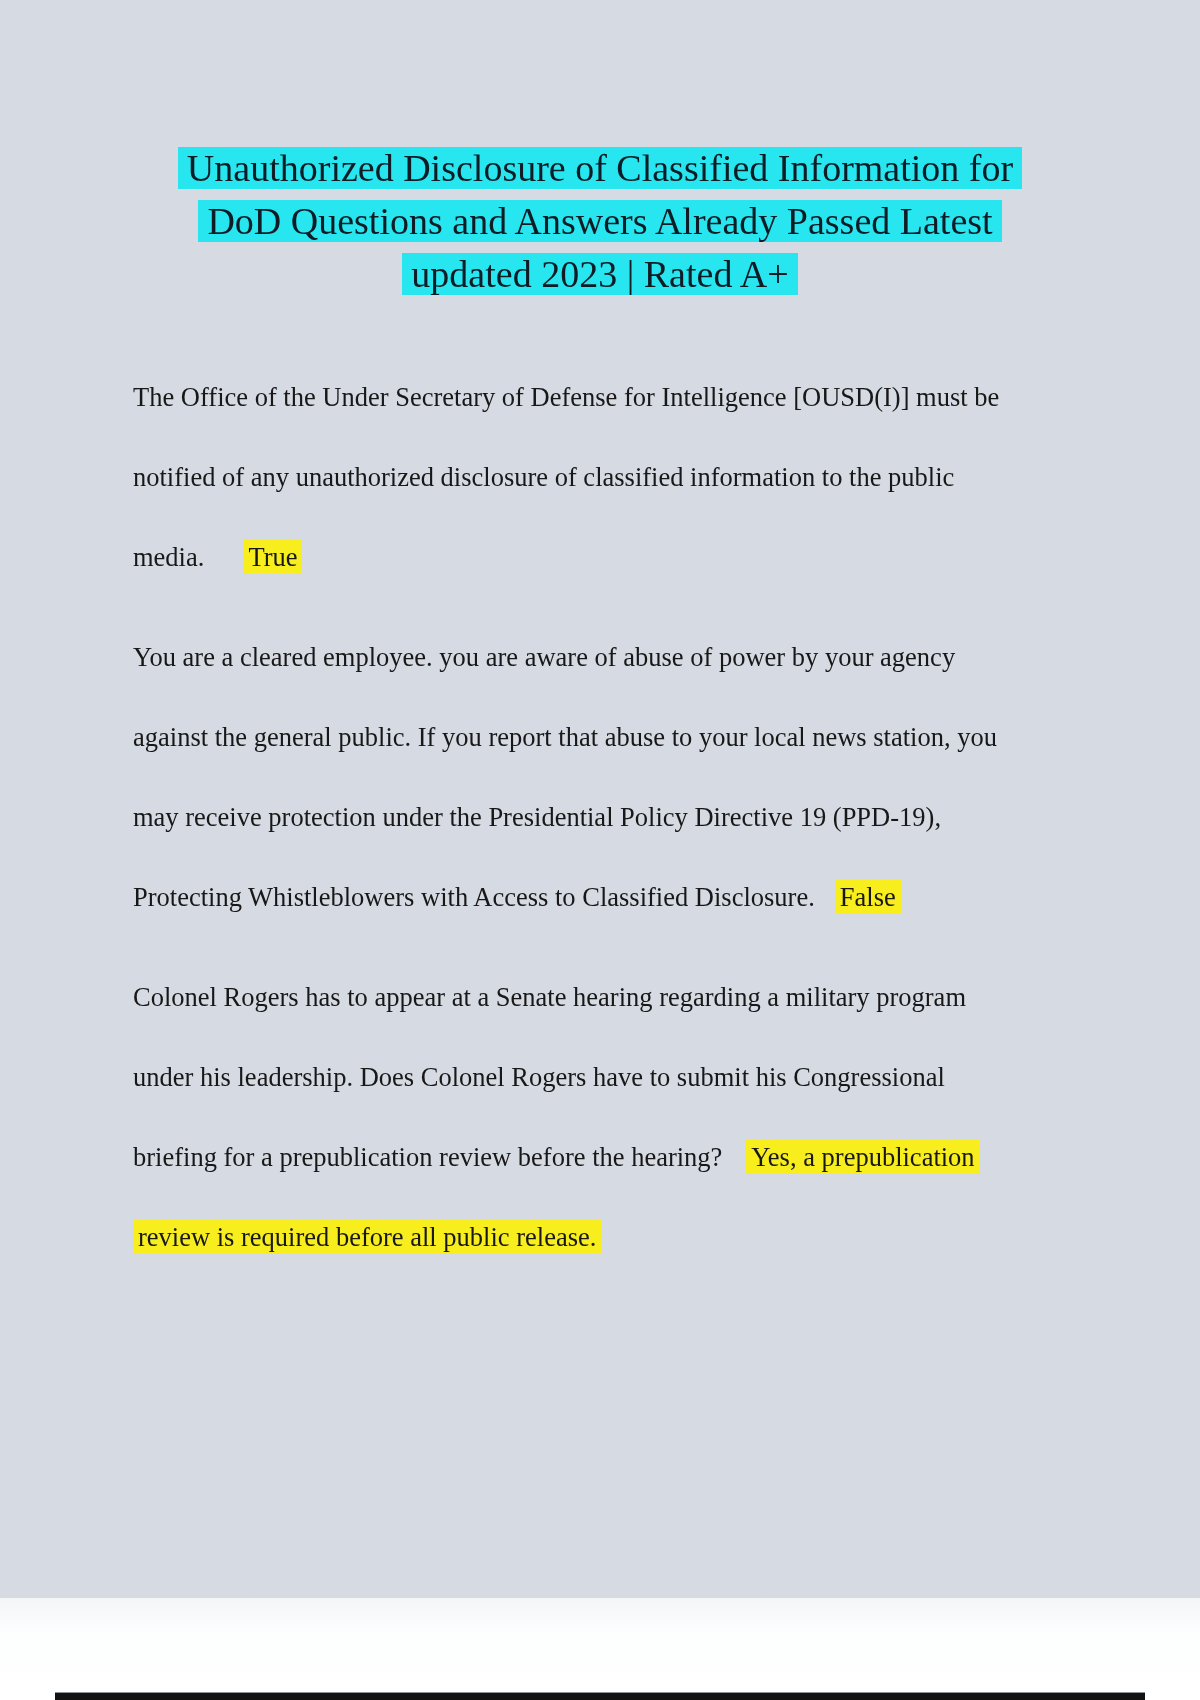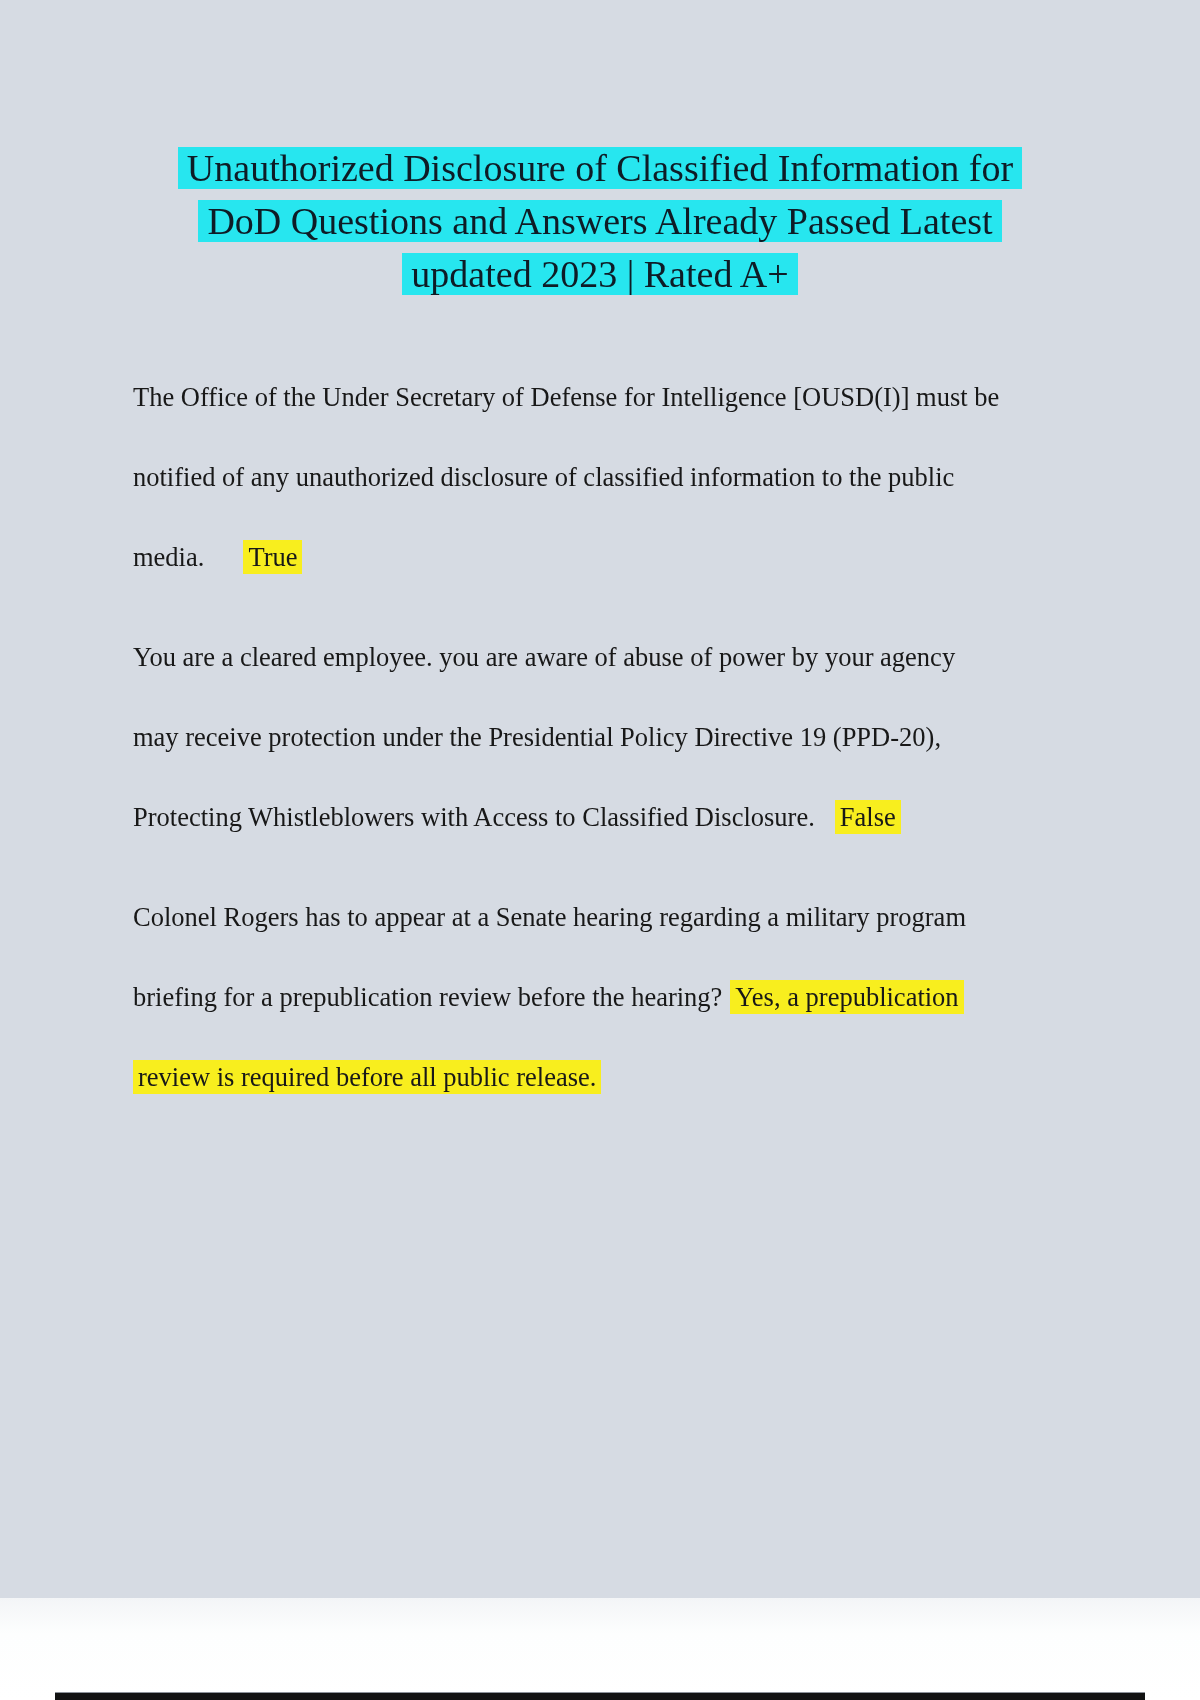--- a/index.html
+++ b/index.html
@@ -55,21 +55,21 @@
     line-height: 80px;
     font-size: 26.5px;
     white-space: nowrap;
   }
   .hl-yellow {
     background: #f8ee1e;
     padding: 2px 5px;
   }
   .gap-true  { margin-left: 39px; }
   .gap-false { margin-left: 20px; }
-  .gap-yes   { margin-left: 8px; }
+  .gap-yes   { margin-left: 24px; }
   
   .next-page {
     position: absolute;
     left: 0;
     top: 1598px;
     width: 1200px;
     height: 102px;
     background: linear-gradient(180deg, #f3f5f7 0%, #fdfefe 35%, #ffffff 100%);
   }
   .page-rule {
@@ -96,26 +96,28 @@
   <main class="qa-body">
 
     <p class="para">
       <span class="line"><span>The Office of the Under Secretary of Defense for Intelligence [OUSD(I)] must be</span></span>
       <span class="line"><span>notified of any unauthorized disclosure of classified information to the public</span></span>
       <span class="line"><span>media.</span><span class="hl-yellow gap-true">True</span></span>
     </p>
 
     <p class="para">
       <span class="line"><span>You are a cleared employee. you are aware of abuse of power by your agency</span></span>
-      <span class="line"><span>may receive protection under the Presidential Policy Directive 19 (PPD-20),</span></span>
+      <span class="line"><span>against the general public. If you report that abuse to your local news station, you</span></span>
+      <span class="line"><span>may receive protection under the Presidential Policy Directive 19 (PPD-19),</span></span>
       <span class="line"><span>Protecting Whistleblowers with Access to Classified Disclosure.</span><span class="hl-yellow gap-false">False</span></span>
     </p>
 
     <p class="para">
       <span class="line"><span>Colonel Rogers has to appear at a Senate hearing regarding a military program</span></span>
+      <span class="line"><span>under his leadership. Does Colonel Rogers have to submit his Congressional</span></span>
       <span class="line"><span>briefing for a prepublication review before the hearing?</span><span class="hl-yellow gap-yes">Yes, a prepublication</span></span>
       <span class="line"><span class="hl-yellow">review is required before all public release.</span></span>
     </p>
 
   </main>
 
   <div class="next-page">
     <div class="page-rule"></div>
   </div>
 

